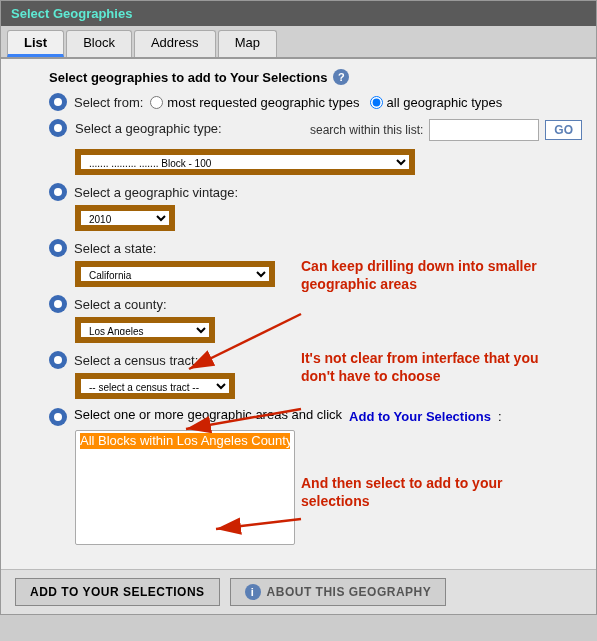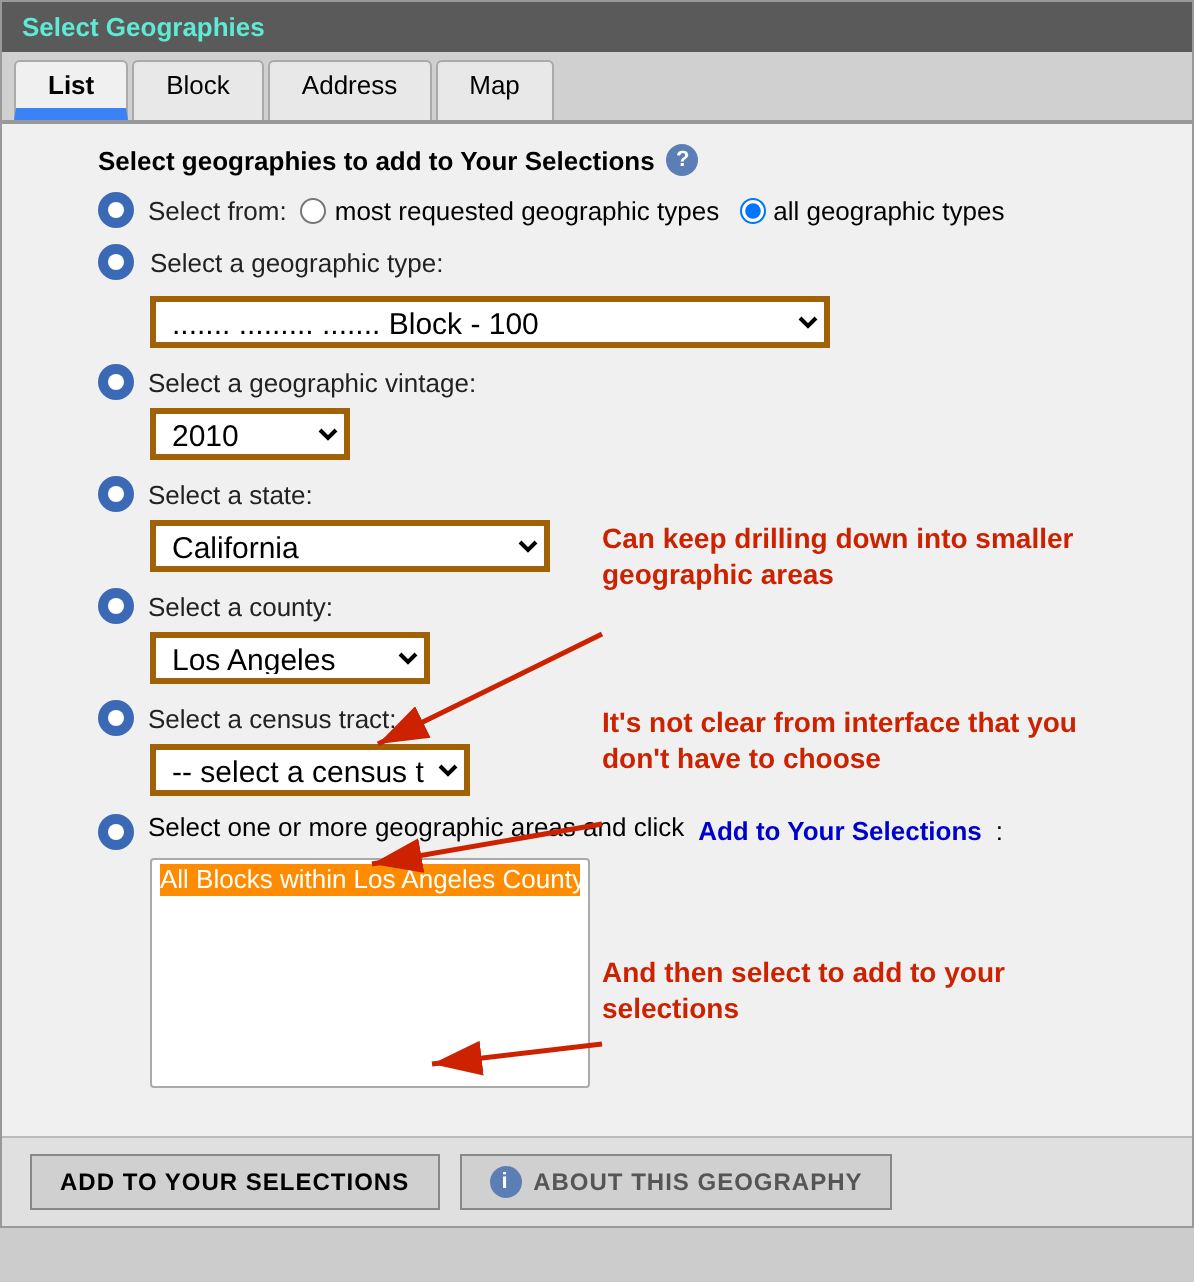--- a/index.html
+++ b/index.html
@@ -33,21 +33,21 @@
       padding: 4px 16px;
       background: #e8e8e8;
       border: 1px solid #aaa;
       border-bottom: none;
       cursor: pointer;
       font-size: 13px;
       border-radius: 3px 3px 0 0;
     }
     .tab.active {
       background: #f0f0f0;
-      border-bottom: 6px solid #3b82f6;
+      border-bottom: 3px solid #3b82f6;
       font-weight: bold;
     }
     .content {
       background: #f0f0f0;
       padding: 10px 14px;
     }
     .section-title {
       font-size: 13px;
       font-weight: bold;
       margin-bottom: 8px;
@@ -126,23 +126,23 @@
     .go-btn {
       background: white;
       border: 1px solid #5b7fb5;
       color: #5b7fb5;
       font-size: 12px;
       font-weight: bold;
       padding: 2px 8px;
       cursor: pointer;
     }
     select {
-      font-size: 15px;
+      font-size: 10px;
       padding: 2px 4px;
-      border: 3px solid #a16207;
+      border: 6px solid #a16207;
       background: white;
       cursor: pointer;
     }
     .geo-type-select {
       width: 340px;
       height: 26px;
     }
     .vintage-select {
       width: 100px;
       height: 26px;
@@ -284,20 +284,25 @@
       </div>
     </div>
 
     <div style="display:flex; align-items:flex-start; margin-bottom:8px; gap:8px;">
       <div style="display:flex; align-items:center; gap:8px; flex-shrink:0;">
         <div class="bullet">
             <div class="bullet-inner"></div>
           </div>
         <span class="row-label">Select a geographic type:</span>
       </div>
+      <div style="margin-left:auto; display:flex; align-items:center; gap:6px;">
+        <span class="search-label">search within this list:</span>
+        <input type="text" class="search-input" style="">
+        <button class="go-btn">GO</button>
+      </div>
     </div>
     <div style="margin-left:26px; margin-bottom:8px;">
       <select class="geo-type-select">
         <option>....... ......... ....... Block - 100</option>
       </select>
     </div>
 
     <div class="row" style="margin-bottom:4px;">
       <div class="bullet">
           <div class="bullet-inner"></div>

